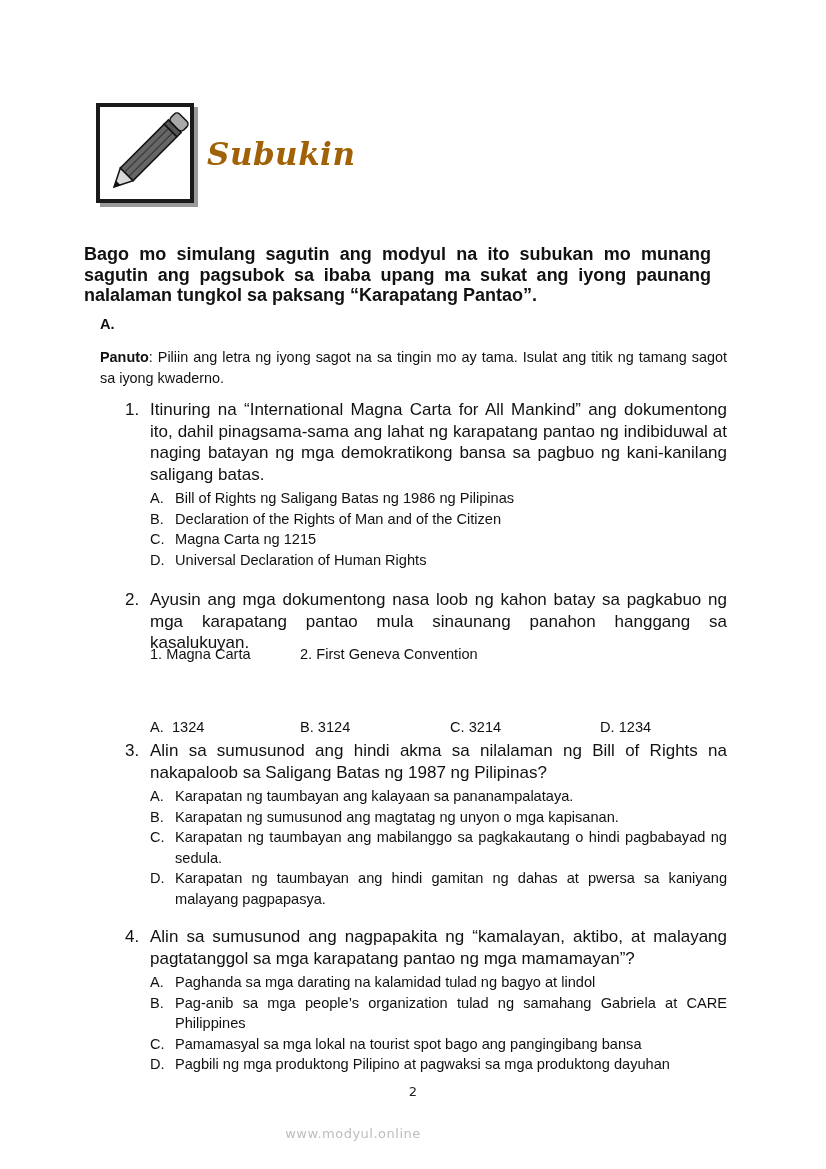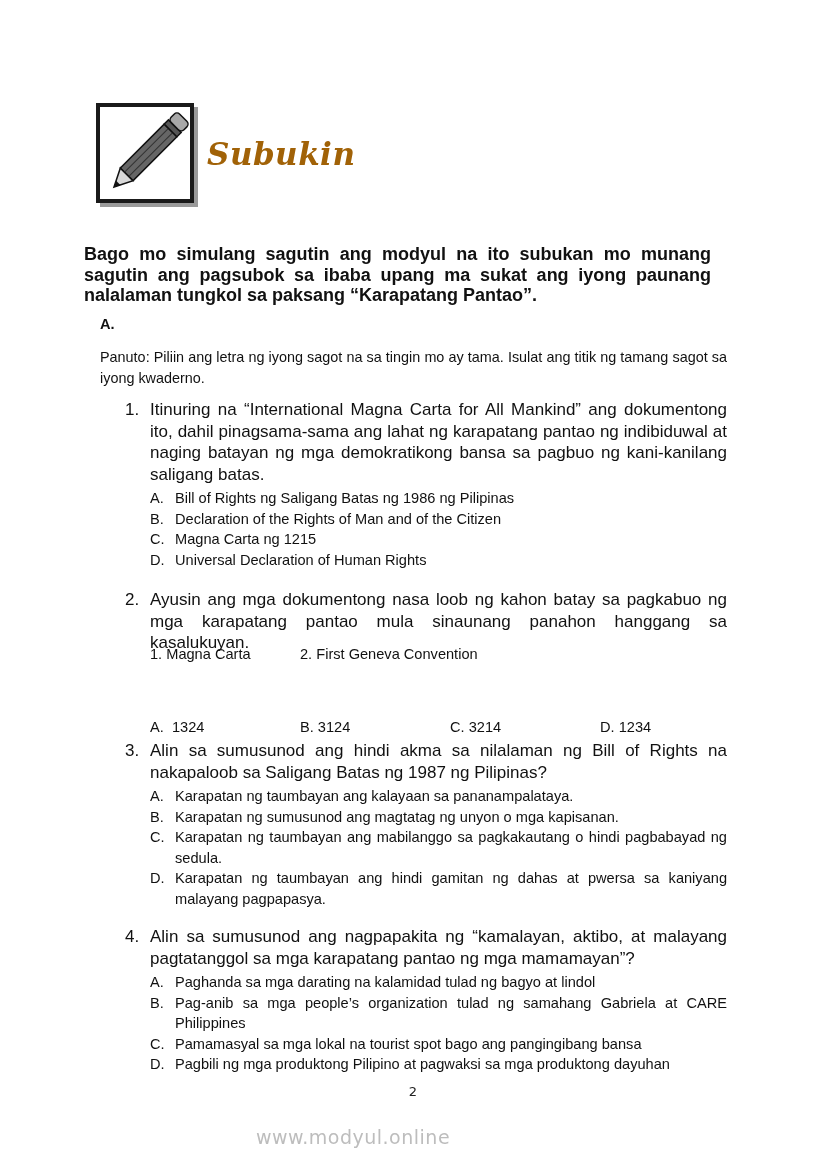--- a/index.html
+++ b/index.html
@@ -8,36 +8,36 @@
   .abs { position:absolute; }
   .icon-box { left:96px; top:103px; width:98px; height:100px; border:4px solid #1a1a1a;
               background:#fff; box-shadow:4px 4px 0 #9a9a9a; box-sizing:border-box; }
   .title { left:207px; top:136px; font-family:"DejaVu Serif", serif; font-weight:bold;
            font-style:italic; font-size:31px; color:#a16207; letter-spacing:0.5px; }
   .intro { left:84px; top:244px; width:627px; font-weight:bold; font-size:18px;
            line-height:20.5px; text-align:justify; }
   .section { left:100px; top:316px; font-weight:bold; font-size:14.6px; }
   .panuto { left:100px; top:347px; width:627px; font-size:14.4px; line-height:20.5px;
             text-align:justify; }
-  .panuto b { font-weight:normal; }
+  .panuto b { font-weight:bold; }
   .q { position:absolute; left:125px; width:602px; }
   .q-stem { display:flex; font-size:17px; line-height:21.5px; }
   .q-num { width:25px; flex:none; }
   .q-text { flex:1; text-align:justify; }
   .opts { margin-left:25px; margin-top:3px; }
   .opt { display:flex; font-size:14.6px; line-height:20.5px; }
   .opt-l { width:25px; flex:none; }
   .opt-t { flex:1; text-align:justify; }
   .box-list { position:absolute; left:150px; font-size:14.6px; line-height:18px; }
   .box-row { display:flex;justify-content:space-between; }
   .box-c1 { width:150px; }
   .choices-row { position:absolute; left:150px; top:701px; font-size:14.6px; display:flex;margin-top:18px; }
   .choices-row span { width:150px; }
   .page-num { left:0; width:826px; top:1084px; text-align:center; font-family:"DejaVu Sans", sans-serif; font-size:13px; color:#222; }
-  .watermark { left:0; width:706px; top:1126px; text-align:center; font-family:"DejaVu Sans", sans-serif; font-size:19px; color:#bdbdbd; letter-spacing:0.5px; }
+  .watermark { left:0; width:706px; top:1126px; text-align:center; font-family:"DejaVu Sans", sans-serif; font-size:13px; color:#bdbdbd; letter-spacing:0.5px; }
 </style>
 </head>
 <body>
 
 <div class="abs icon-box">
   <svg width="90" height="92" viewBox="0 0 90 92" style="position:absolute;left0;top:0;">
     <g transform="translate(14,80) rotate(-45)">
       <polygon points="0,0 18,-9 18,9" fill="#d8d8d8" stroke="#111" stroke-width="1.5"></polygon>
       <polygon points="0,0 6,-3 6,3" fill="#111"></polygon>
       <rect x="18" y="-9" width="62" height="18" fill="#666" stroke="#111" stroke-width="1.5"></rect>

